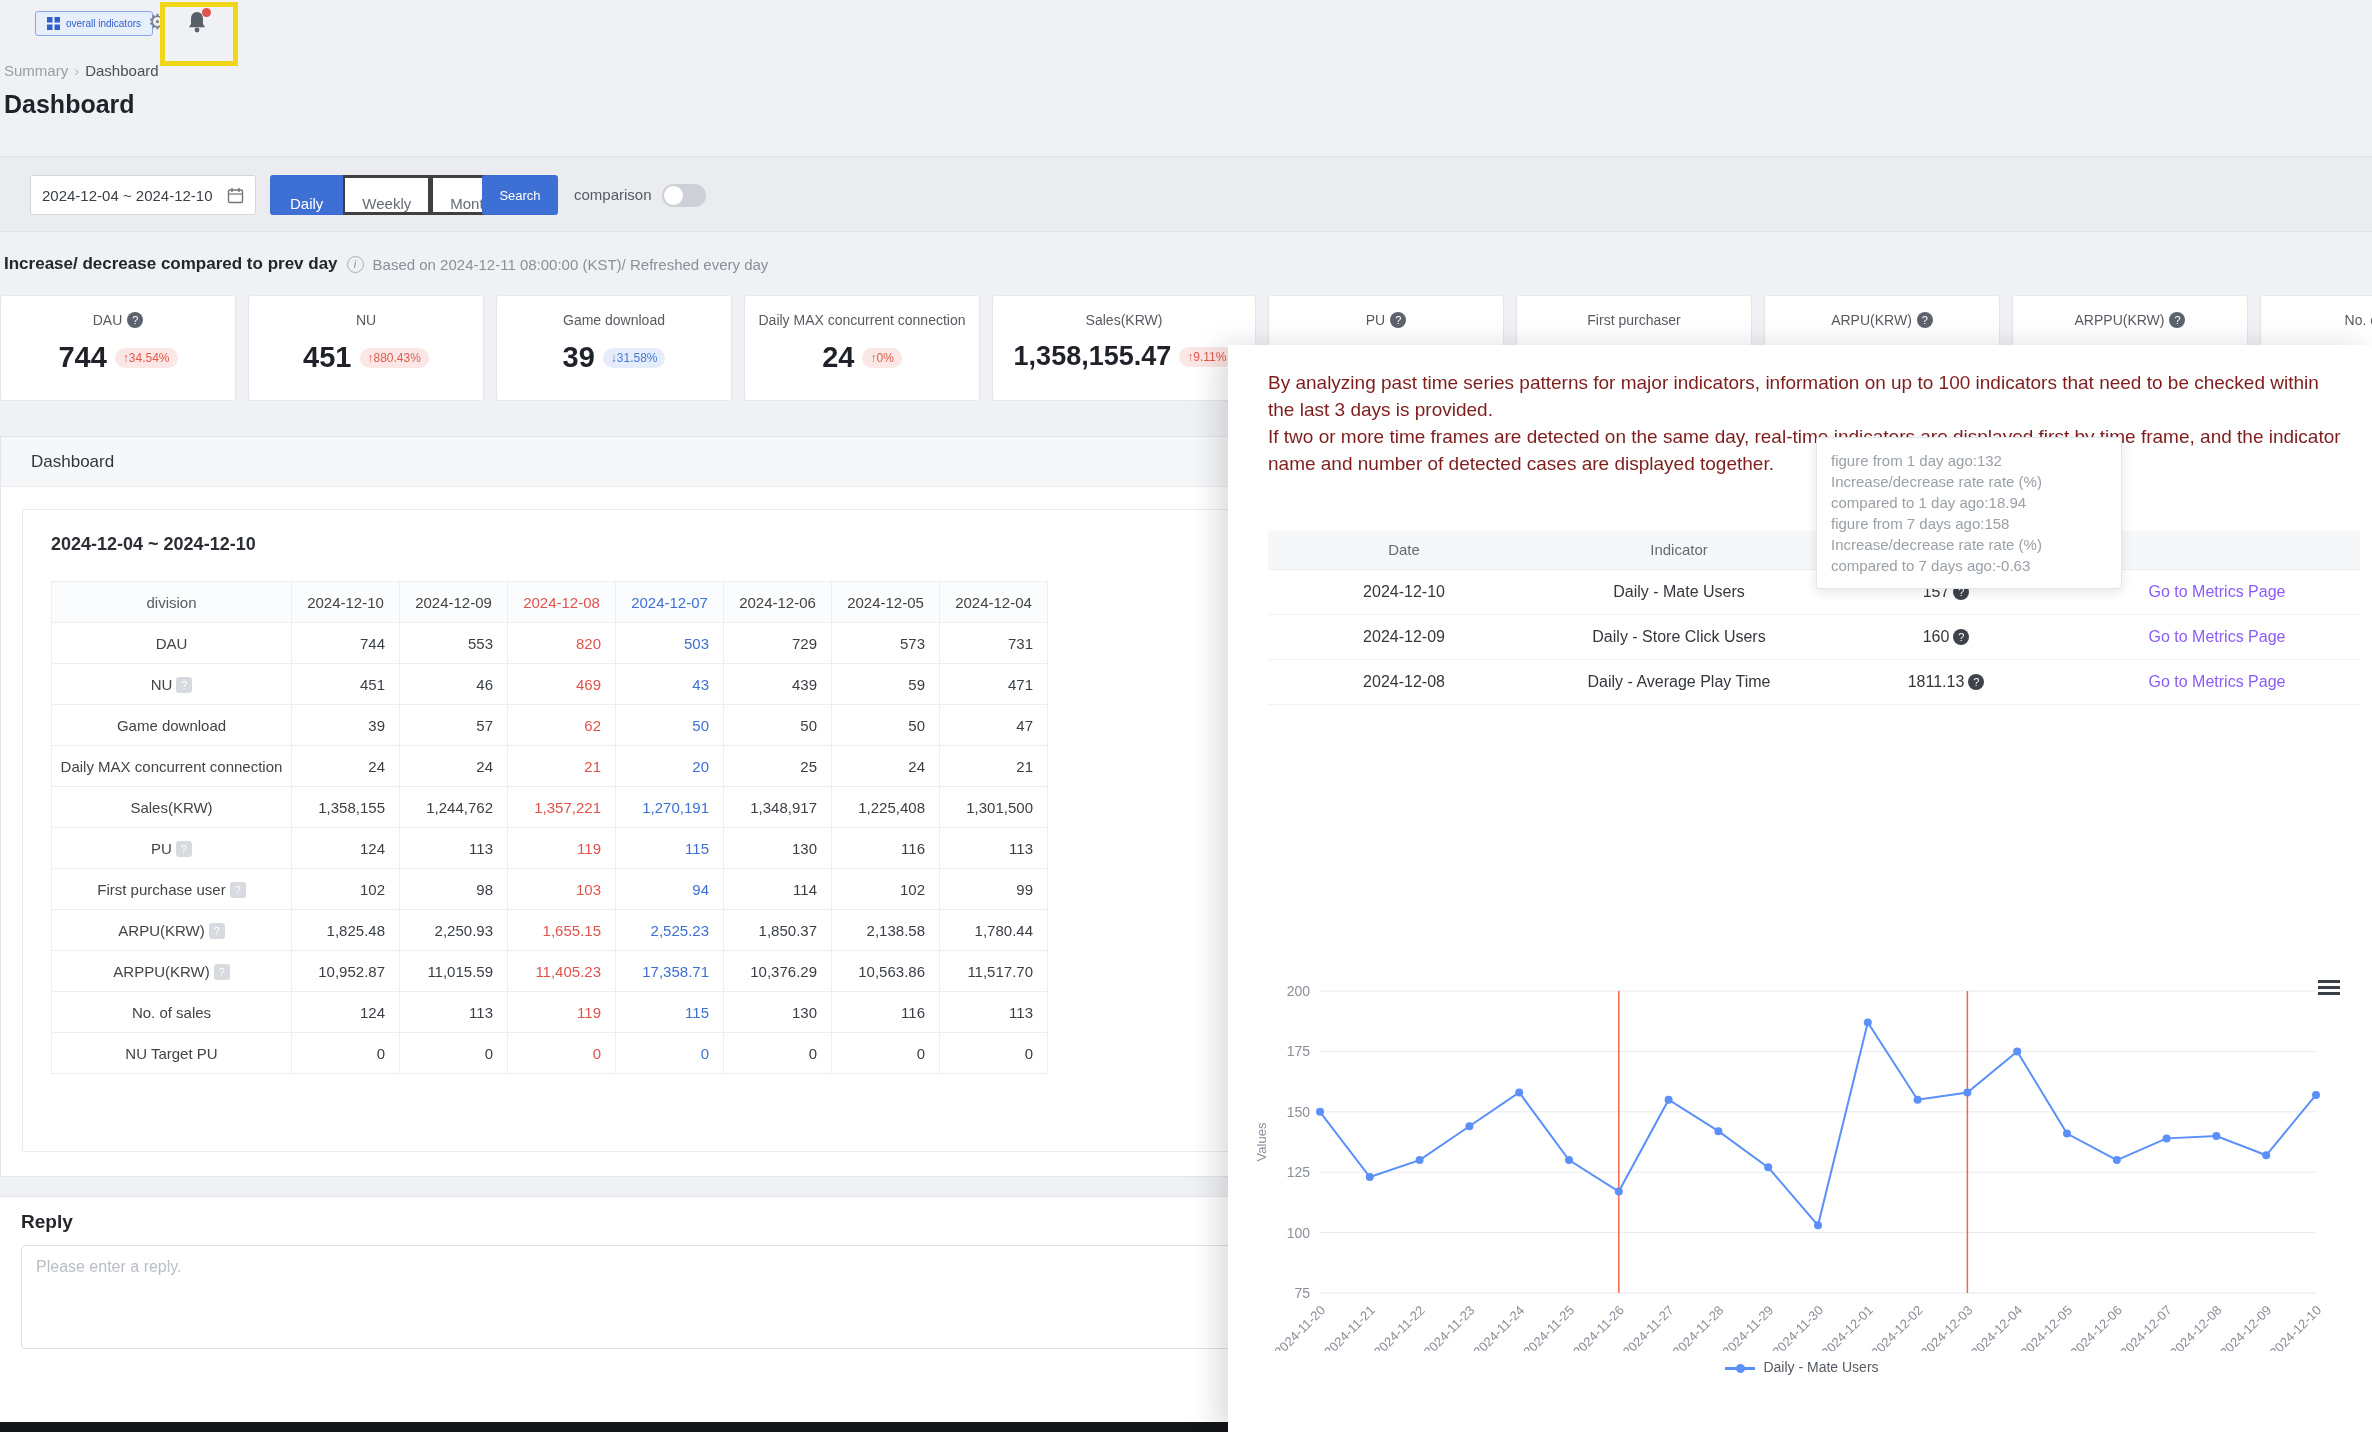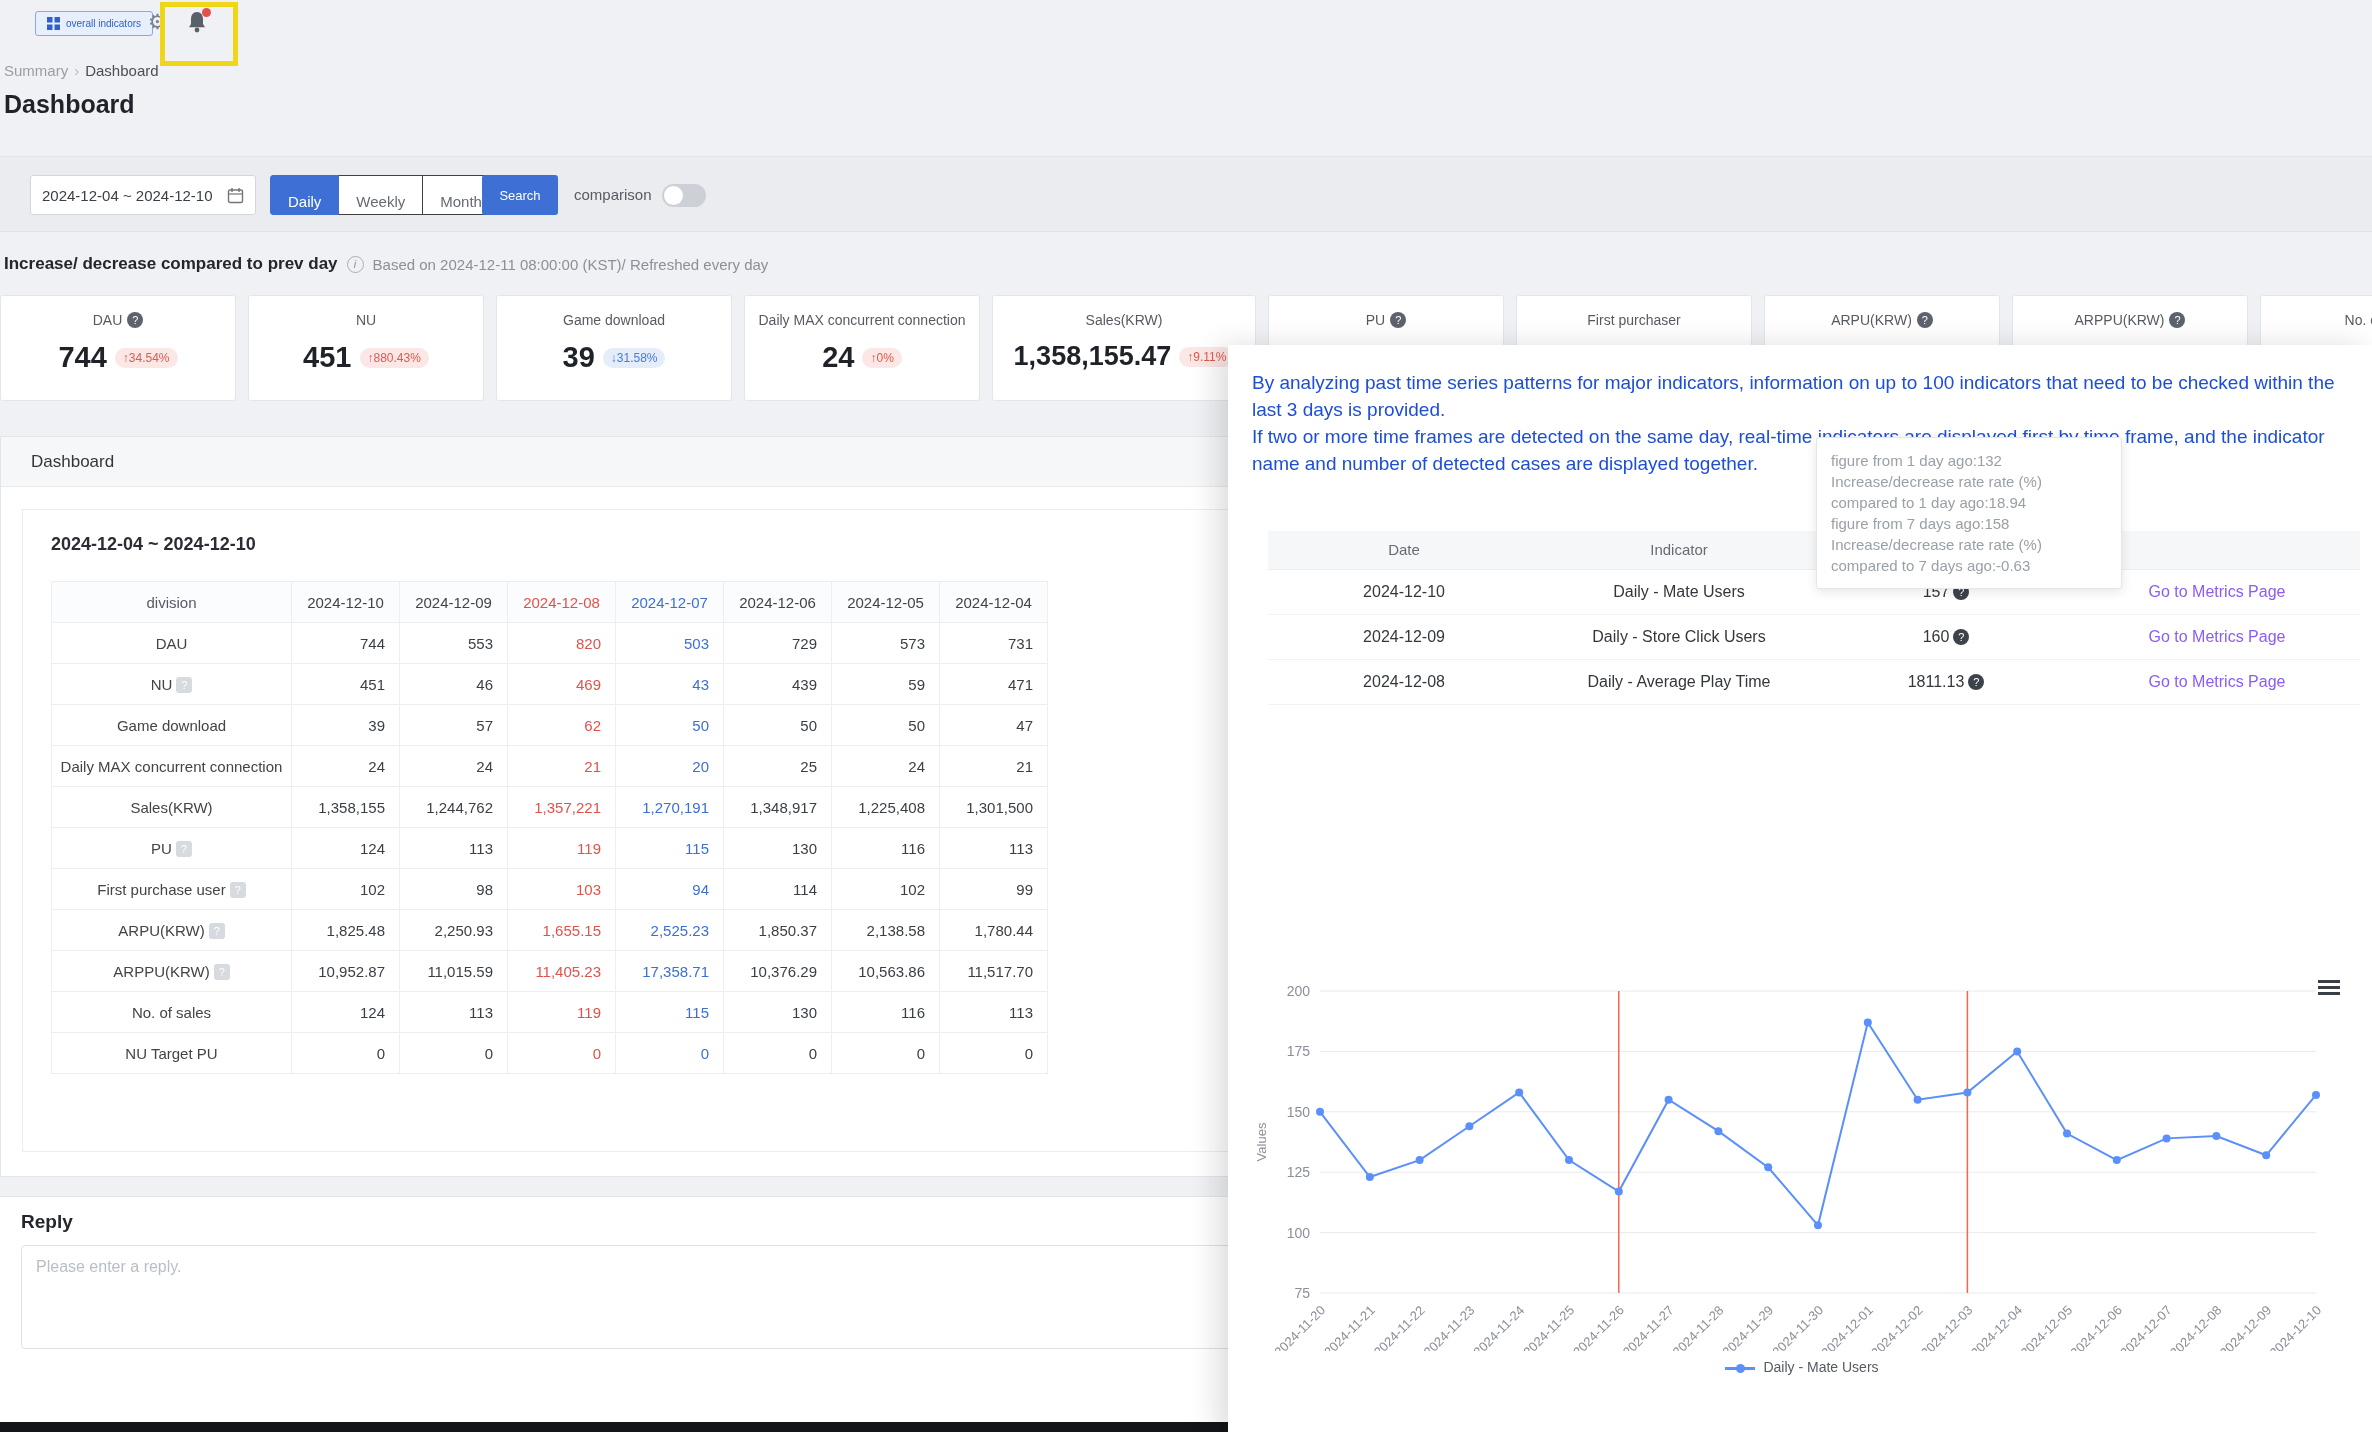--- a/index.html
+++ b/index.html
@@ -22,21 +22,21 @@
   .breadcrumb .crumb.cur { color:#4a4f57; }
   .page-title { position:absolute; left:4px; top:90px; font-size:25px; font-weight:700; color:#1f2329; }
 
   
   .filterbar { position:absolute; left:0; top:156px; width:100%; height:76px; background:#eaecef;
     border-top:1px solid #e2e4e8; border-bottom:1px solid #e0e2e6; }
   .date-input { position:absolute; left:30px; top:18px; width:226px; height:40px; background:#fff;
     border:1px solid #d3d7dd; border-radius:3px; display:flex; align-items:center; justify-content:space-between;
     padding:0 11px; font-size:15px; color:#3a3f46; cursor:pointer; }
   .seg { position:absolute; left:270px; top:18px; height:40px; display:flex; }
-  .seg-btn { height:40px; padding:17px 17px; font-size:15px; background:#fff; border:1px solid #404040;
+  .seg-btn { height:40px; padding:17px 17px; font-size:15px; background:#fff; border:3px solid #404040;
     color:#666b73; margin-left:-1px; cursor:pointer; font-family:inherit; }
   .seg-btn:first-child { border-radius:3px 0 0 3px; margin-left:0; }
   .seg-btn:last-child { border-radius:0 3px 3px 0; }
   .seg-btn.active { background:#3d6fd4; border-color:#3d6fd4; color:#fff; z-index:2; }
   .search-btn { position:absolute; left:482px; top:18px; height:40px; width:76px; background:#3d6fd4;
     color:#fff; border:none; border-radius:3px; font-size:13px; cursor:pointer; font-family:inherit; }
   .cmp-label { position:absolute; left:574px; top:29px; font-size:15px; color:#565b63; }
   .toggle { position:absolute; left:662px; top:27px; width:44px; height:23px; border-radius:12px;
     background:#cdd1d7; cursor:pointer; }
   .toggle .knob { position:absolute; left:2px; top:2px; width:19px; height:19px; border-radius:50%; background:#fff; }
@@ -90,21 +90,21 @@
   .reply-label { position:absolute; left:21px; top:14px; font-size:19px; font-weight:700; color:#23262b; }
   .reply-input { position:absolute; left:21px; top:48px; width:2330px; height:104px; border:1px solid #dee1e5;
     border-radius:4px; font-size:16px; padding:12px 14px; color:#333; resize:none; font-family:inherit; }
   .reply-input::placeholder { color:#b9bec6; }
 
   .bottom-strip { position:absolute; left:0; bottom:0; width:1228px; height:10px; background:#141518; z-index:30; }
 
   
   .panel { position:absolute; left:1228px; top:345px; right:0; bottom:0; background:#fff; z-index:40;
     box-shadow:-10px 2px 28px rgba(0,0,0,.14); }
-  .panel-desc { position:absolute; left:24px; top:24px; right:26px; font-size:19px; line-height:27px; color:#1d4ed8; }
+  .panel-desc { position:absolute; left:40px; top:24px; right:26px; font-size:19px; line-height:27px; color:#7f1d1d; }
   .panel-desc p { margin:0; }
   .panel-table { position:absolute; left:40px; top:186px; width:1092px; border-collapse:collapse;
     font-size:16px; color:#33373d; text-align:center; }
   .panel-table thead th { height:38px; background:#f6f7f9; font-size:15px; font-weight:400; color:#666b73;
     border-bottom:1px solid #eceef1; }
   .panel-table thead th:nth-child(1){ width:272px; } .panel-table thead th:nth-child(2){ width:278px; }
   .panel-table thead th:nth-child(3){ width:256px; } .panel-table thead th:nth-child(4){ width:286px; }
   .panel-table tbody tr { cursor:pointer; }
   .panel-table tbody td { height:45px; border-bottom:1px solid #f1f2f4; }
   .panel-table .go-link { color:#8b5cf6; cursor:pointer; }

